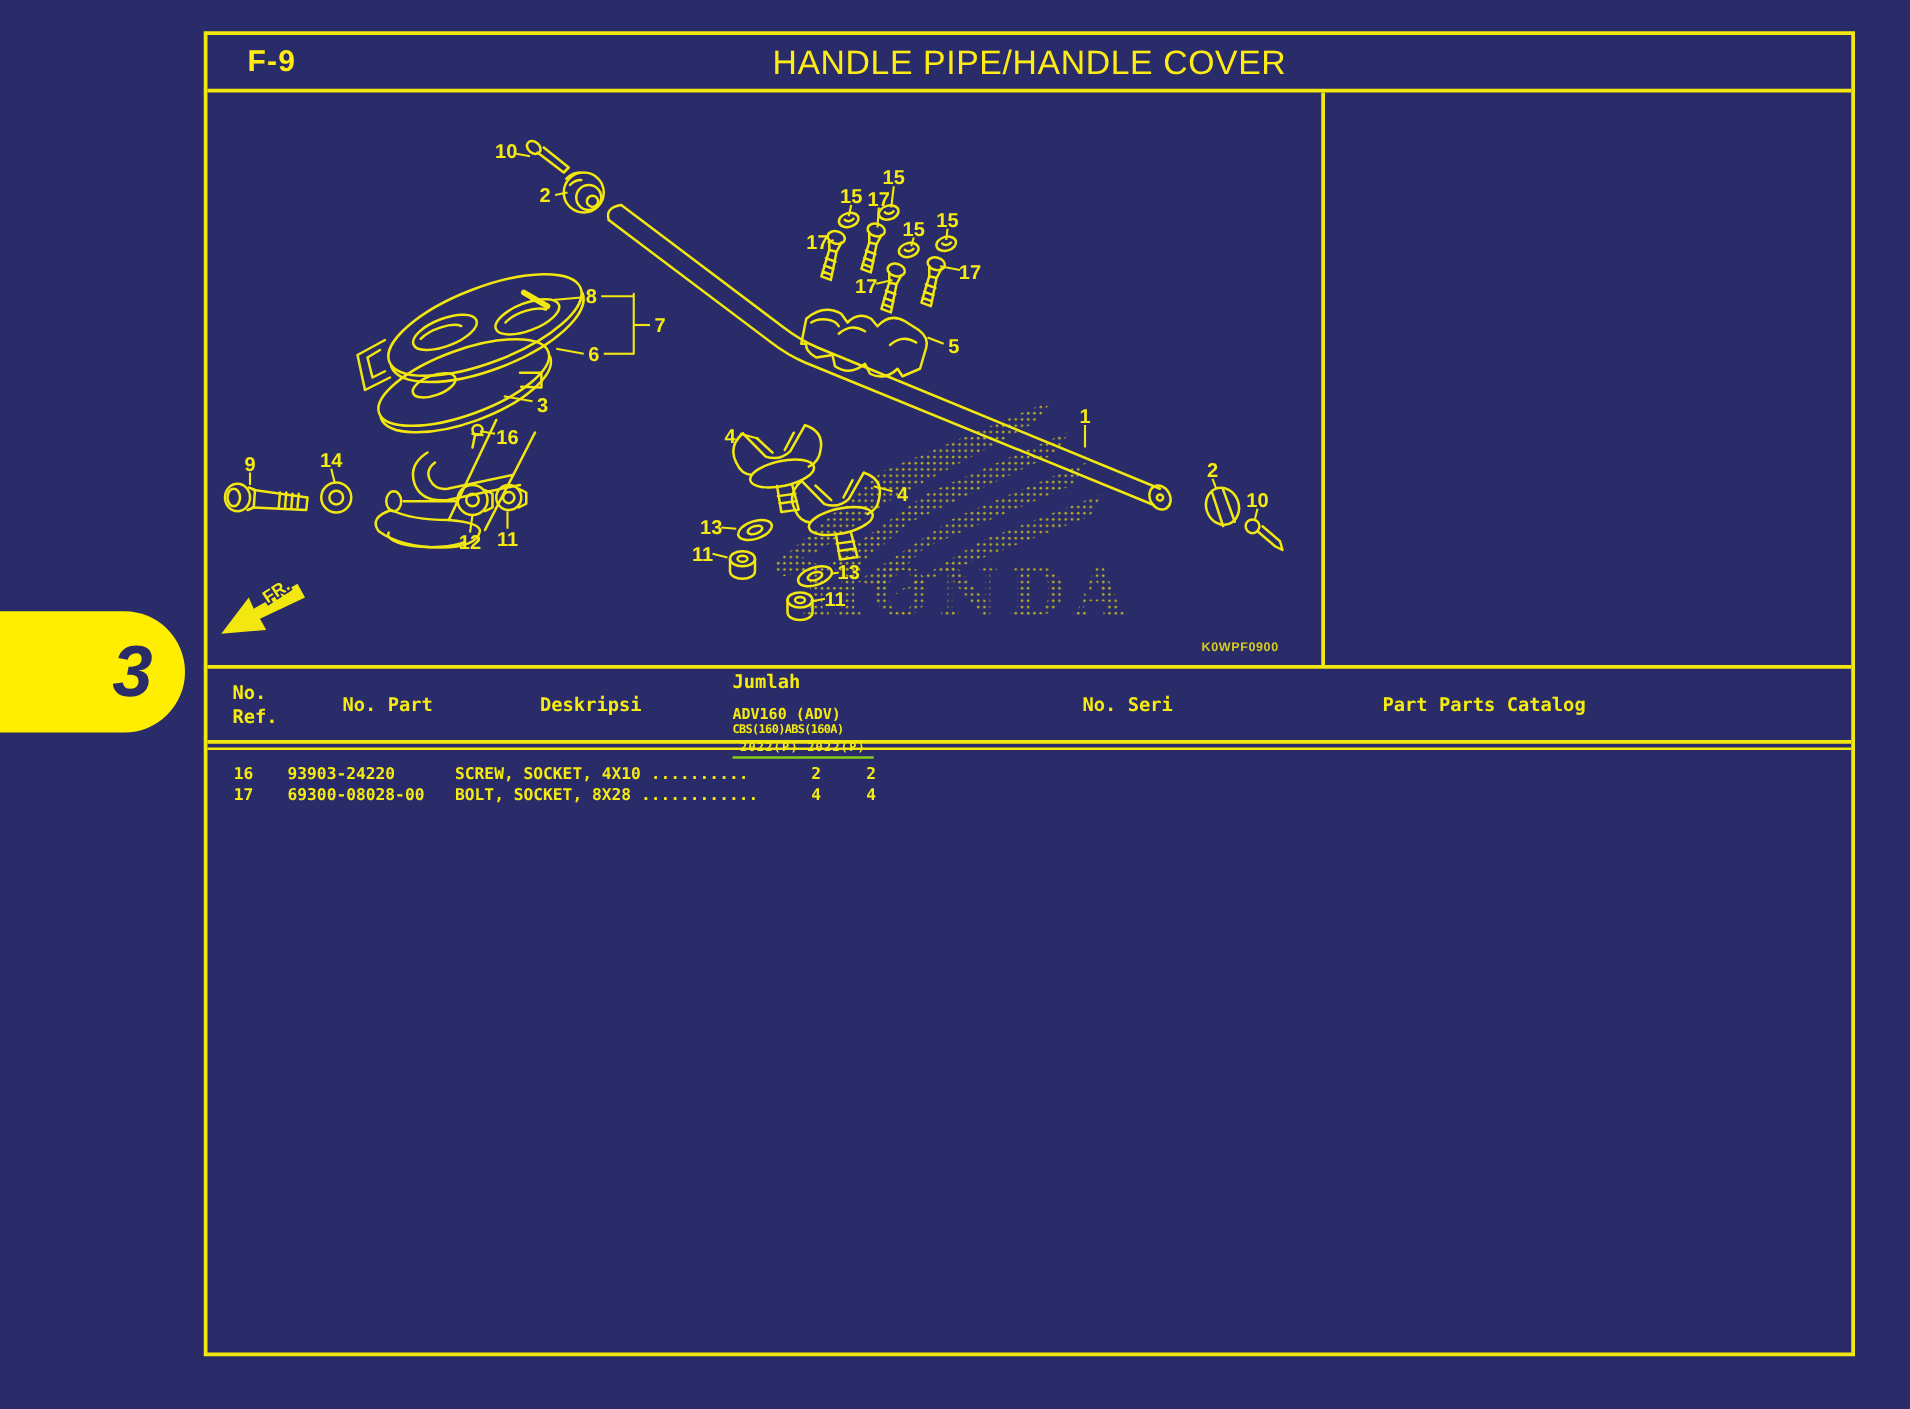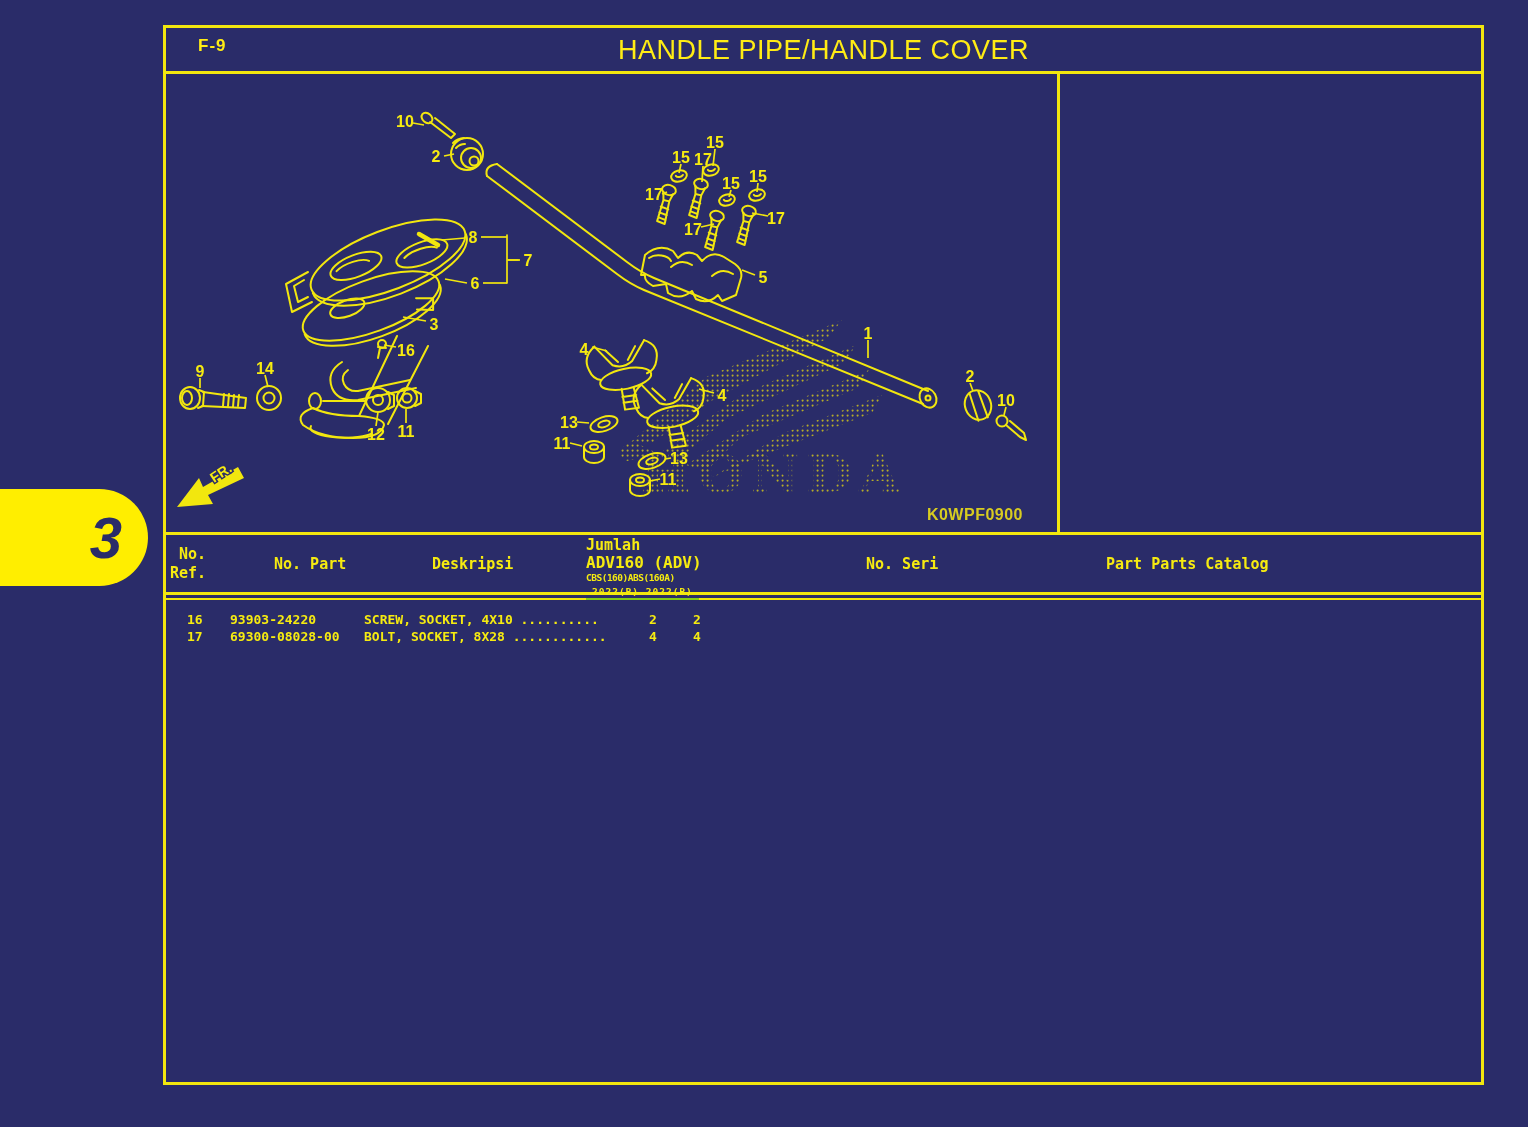--- a/index.html
+++ b/index.html
@@ -21,47 +21,47 @@
   .frame{
     position:absolute;left:163px;top:25px;width:1321px;height:1060px;
     border:3px solid #f2e70e;box-sizing:border-box;
     background:#2a2c69;
   }
   .header-bar{
     height:43px;border-bottom:3px solid #f2e70e;position:relative;
   }
   .header-code{
     position:absolute;left:32px;top:8px;
-    font-size:17px;font-weight:bold;color:#ffec14;letter-spacing:1px;
+    font-size:24px;font-weight:bold;color:#ffec14;letter-spacing:1px;
   }
   .header-title{
     position:absolute;left:0;right:0;top:7px;text-align:center;
     font-size:27px;font-weight:normal;color:#ffec14;letter-spacing:0.5px;
   }
   .diagram-row{display:flex;height:458px;border-bottom:3px solid #f2e70e;}
   .diagram-panel{width:891px;border-right:3px solid #f2e70e;position:relative;}
   .side-panel{flex:1;}
   .diagram-svg{position:absolute;left:0;top:0;}
   .drawing-code{
     position:absolute;right:34px;bottom:8px;
-    font-size:16px;font-weight:bold;color:#d8cc20;letter-spacing:0.5px;
+    font-size:10px;font-weight:bold;color:#d8cc20;letter-spacing:0.5px;
     font-family:"Liberation Sans", sans-serif;
   }
   
   .thead-band{
     height:57px;position:relative;border-bottom:3px solid #f2e70e;
     font-family:"DejaVu Sans Mono", monospace;font-weight:bold;color:#f6eb10;
   }
   .thead-band .bh{position:absolute;font-size:15px;}
-  .h-ref{left:4px;top:10px;text-align:right;line-height:19px;font-size:15px;}
+  .h-ref{left:20px;top:10px;text-align:left;line-height:19px;font-size:15px;}
   .h-part{left:108px;width:90px;top:20px;}
   .h-desc{left:266px;width:110px;top:20px;}
   .h-jumlah{left:420px;width:176px;top:3px;line-height:1;}
   .h-jumlah .j1{font-size:15px;}
-  .h-jumlah .j2{font-size:16px;margin-top:2px;}
+  .h-jumlah .j2{font-size:12px;margin-top:12px;}
   .h-jumlah .j3{font-size:9.5px;margin-top:2px;letter-spacing:-0.5px;}
   .h-jumlah .j4{font-size:9.5px;margin-top:2px;display:inline-block;
                 border-bottom:2px solid #84cc16;padding:0 6px 2px 6px;letter-spacing:1px;}
   .h-seri{left:700px;width:130px;top:20px;}
   .h-kode{left:940px;width:200px;top:20px;}
   .band-gap-line{height:2px;background:#f2e70e;margin-top:3px;}
   
   .tbody{
     padding-top:12px;position:relative;
     font-family:"DejaVu Sans Mono", monospace;font-weight:bold;color:#f6eb10;

